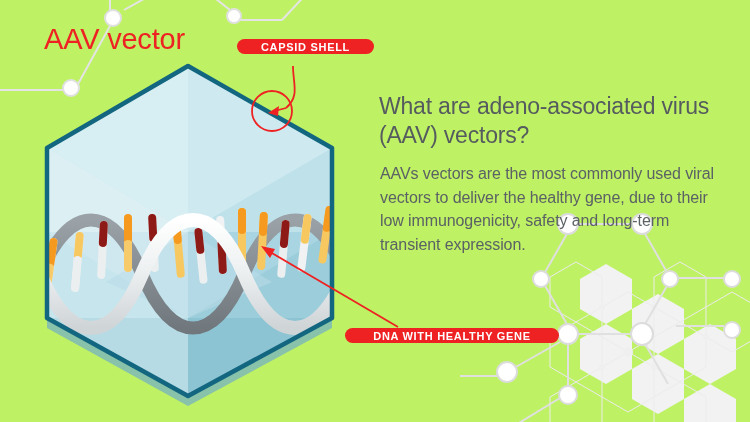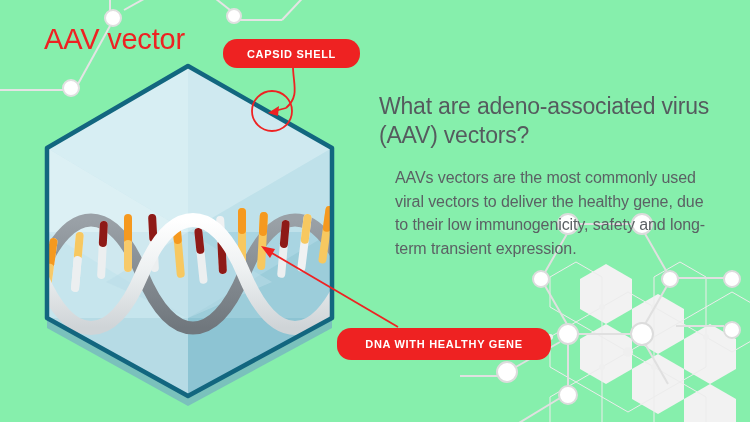--- a/index.html
+++ b/index.html
@@ -8,21 +8,21 @@
     padding: 0;
     background: #ffffff;
   }
   body {
     font-family: "Liberation Sans", sans-serif;
   }
   #canvas {
     position: relative;
     width: 750px;
     height: 422px;
-    background: #86efac;
+    background: #bef264;
     overflow: hidden;
   }
 
   
   .deco {
     position: absolute;
     pointer-events: none;
   }
   #deco-topleft  { left: -18px;  top: -34px;  width: 330px; height: 140px; }
   #deco-bottomright { right: -6px; bottom: -10px; width: 300px; height: 230px; }
@@ -58,30 +58,30 @@
     font-size: 11px;
     font-weight: bold;
     letter-spacing: 0.7px;
     display: flex;
     align-items: center;
     justify-content: center;
     white-space: nowrap;
     box-sizing: border-box;
   }
   #badge-capsid {
-    left: 223px;
+    left: 237px;
     top: 39px;
     width: 137px;
-    height: 29px;
+    height: 15px;
   }
   #badge-dna {
-    left: 337px;
+    left: 345px;
     top: 328px;
     width: 214px;
-    height: 32px;
+    height: 15px;
   }
 
   
   #annotations {
     position: absolute;
     left: 0;
     top: 0;
     width: 750px;
     height: 422px;
     pointer-events: none;
@@ -100,21 +100,21 @@
     color: #555b5e;
     font-weight: 400;
     margin: 12px 0 12px 0;
     letter-spacing: -0.2px;
   }
   #body-copy {
     font-size: 16px;
     line-height: 23.5px;
     color: #5b6164;
     font-weight: 400;
-    margin: 16px;
+    margin: 1px;
     letter-spacing: -0.1px;
   }
 </style>
 </head>
 <body>
 
 <div id="canvas">
 
   <svg class="deco" id="deco-topleft" viewBox="0 0 330 140">
     <g stroke="#e4e4e4" stroke-width="2" fill="none">

